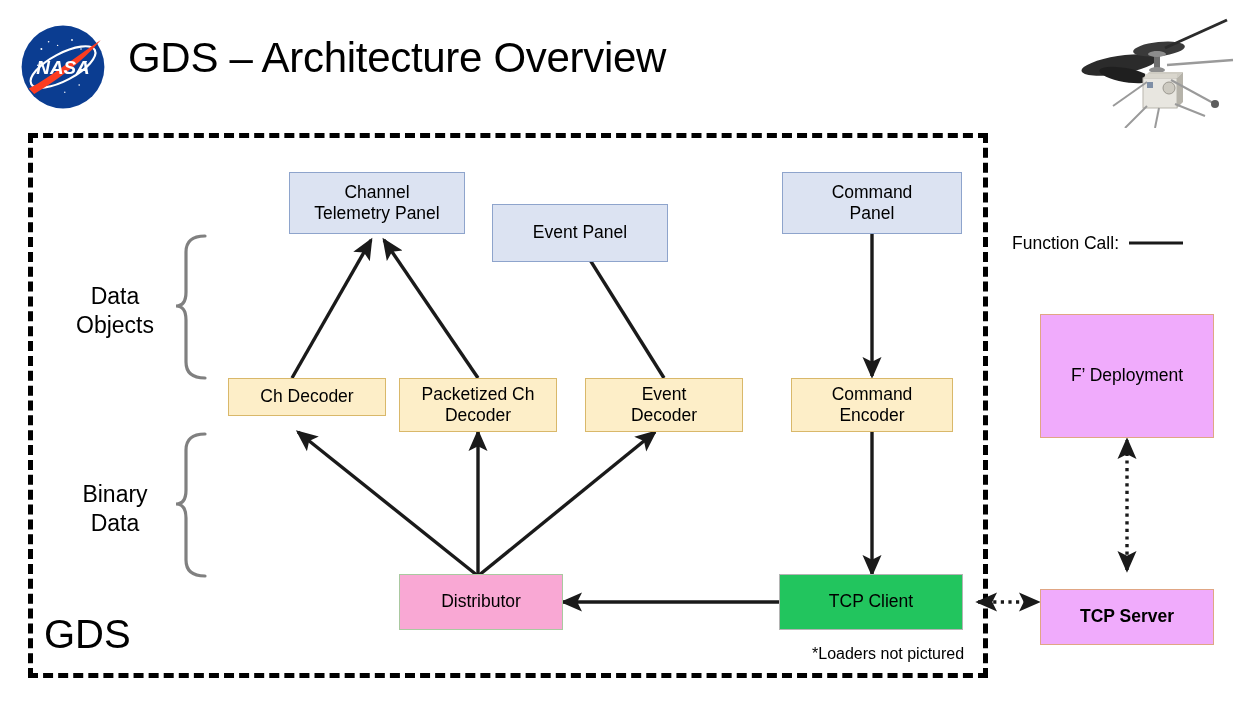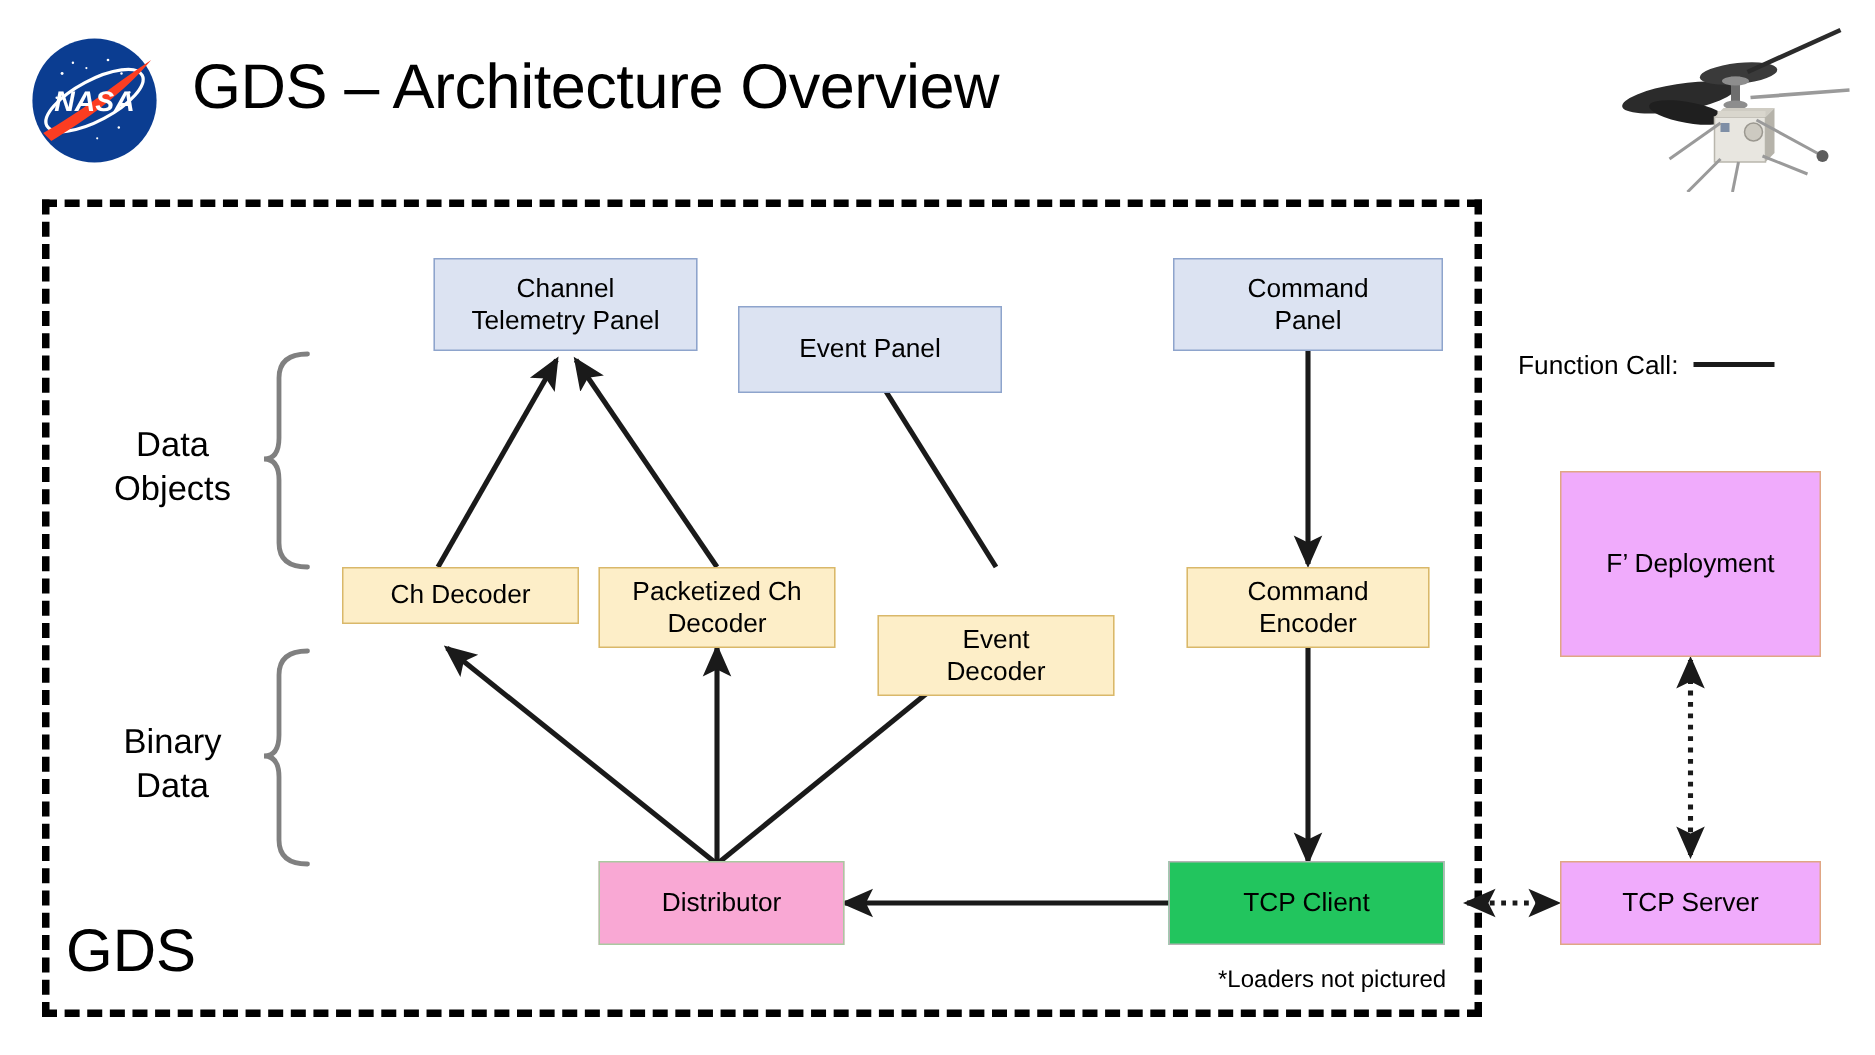--- a/index.html
+++ b/index.html
@@ -192,31 +192,31 @@
 <div class="box blue" style="left:492px; top:176px; width:176px; height:58px;margin-top:28px;">Event Panel</div>
 
 <div class="box blue" style="left:782px; top:172px; width:180px; height:62px;">Command
 Panel</div>
 
 <div class="box yellow" style="left:213px; top:378px; width:158px; height:38px;margin-left:15px;">Ch Decoder</div>
 
 <div class="box yellow" style="left:399px; top:378px; width:158px; height:54px;">Packetized Ch
 Decoder</div>
 
-<div class="box yellow" style="left:585px; top:378px; width:158px; height:54px;margin-top:32px;">Event
+<div class="box yellow" style="left:585px; top:378px; width:158px; height:54px;">Event
 Decoder</div>
 
 <div class="box yellow" style="left:791px; top:378px; width:162px; height:54px;">Command
 Encoder</div>
 
 <div class="box green" style="left:399px; top:574px; width:164px; height:56px;">Distributor</div>
 
 <div class="box gray" style="left:779px; top:574px; width:184px; height:56px;">TCP Client</div>
 
-<div class="box pink" style="left:1040px; top:574px; width:174px; height:56px;">TCP Server</div>
+<div class="box pink" style="left:1040px; top:589px; width:174px; height:56px;font-weight:bold;">TCP Server</div>
 
 <div class="box pink" style="left:1040px; top:314px; width:174px; height:124px;">F’ Deployment</div>
 
 <div id="footnote">*Loaders not pictured</div>
 
 <div id="legend">
   <div class="legend-row" style="top:28px;text-align:right;">
     <span class="legend-label">Function Call:</span>
     <svg width="66" height="22" viewBox="0 0 66 22" style="margin-left:8px;">
       <line x1="2" y1="11" x2="56" y2="11" stroke="#1a1a1a" stroke-width="3.2" marker-end="url(#lg-end)"></line>

